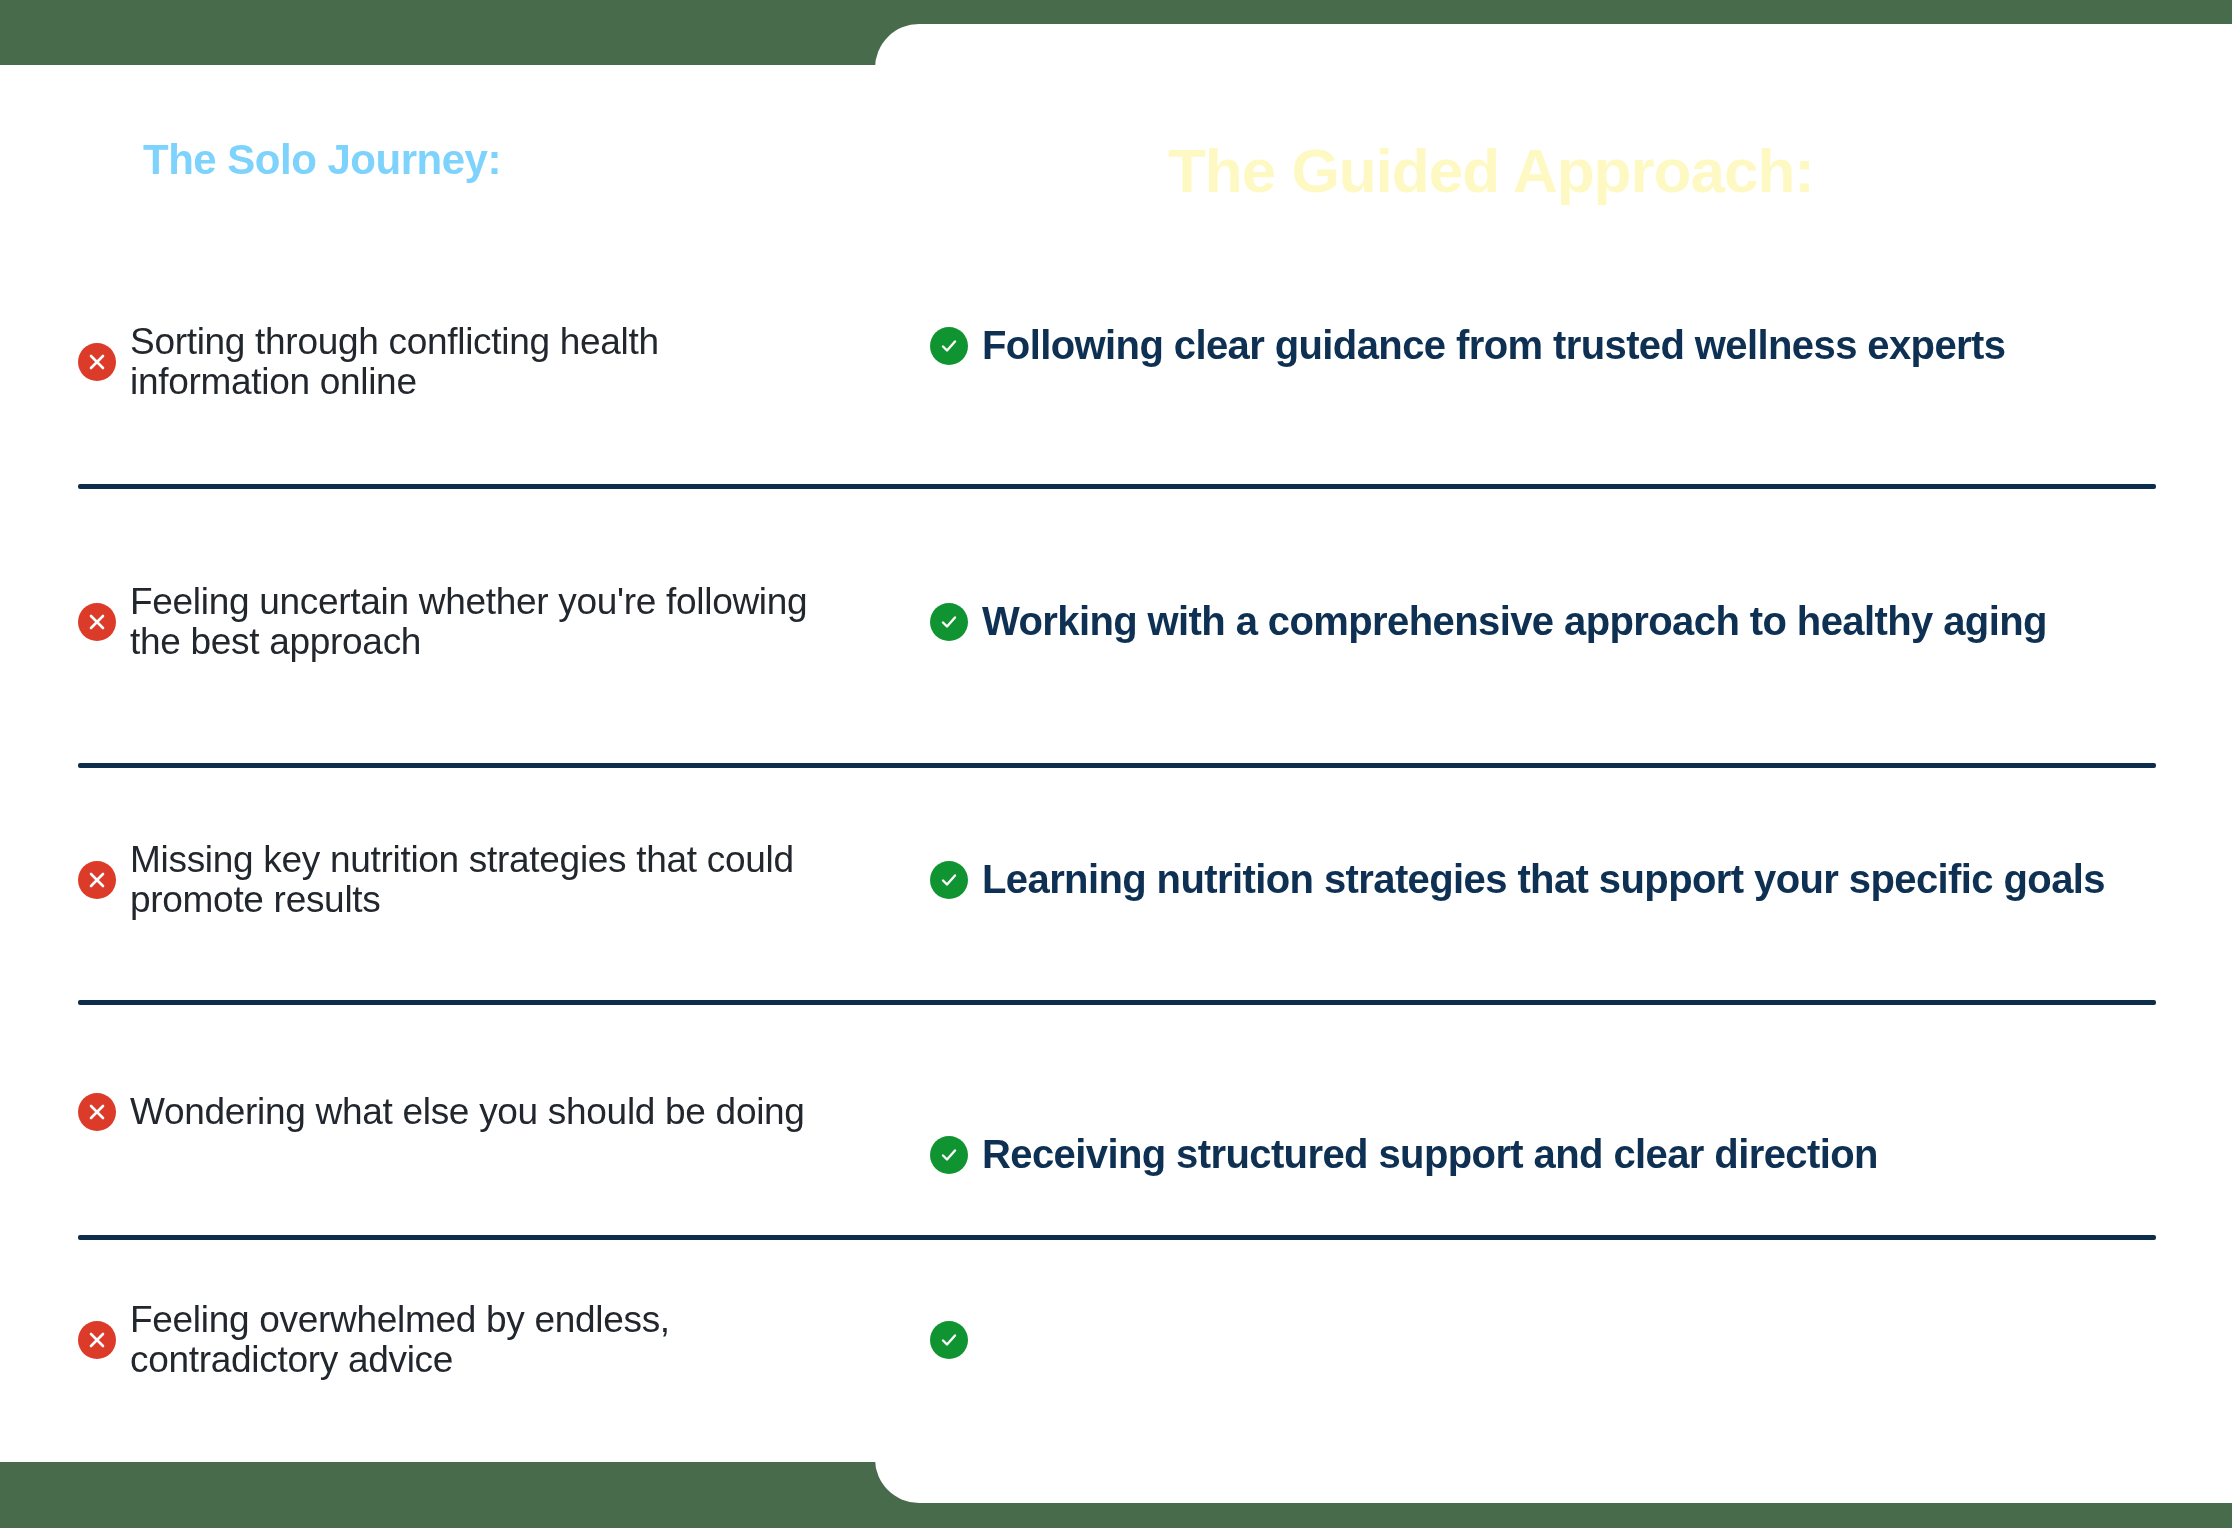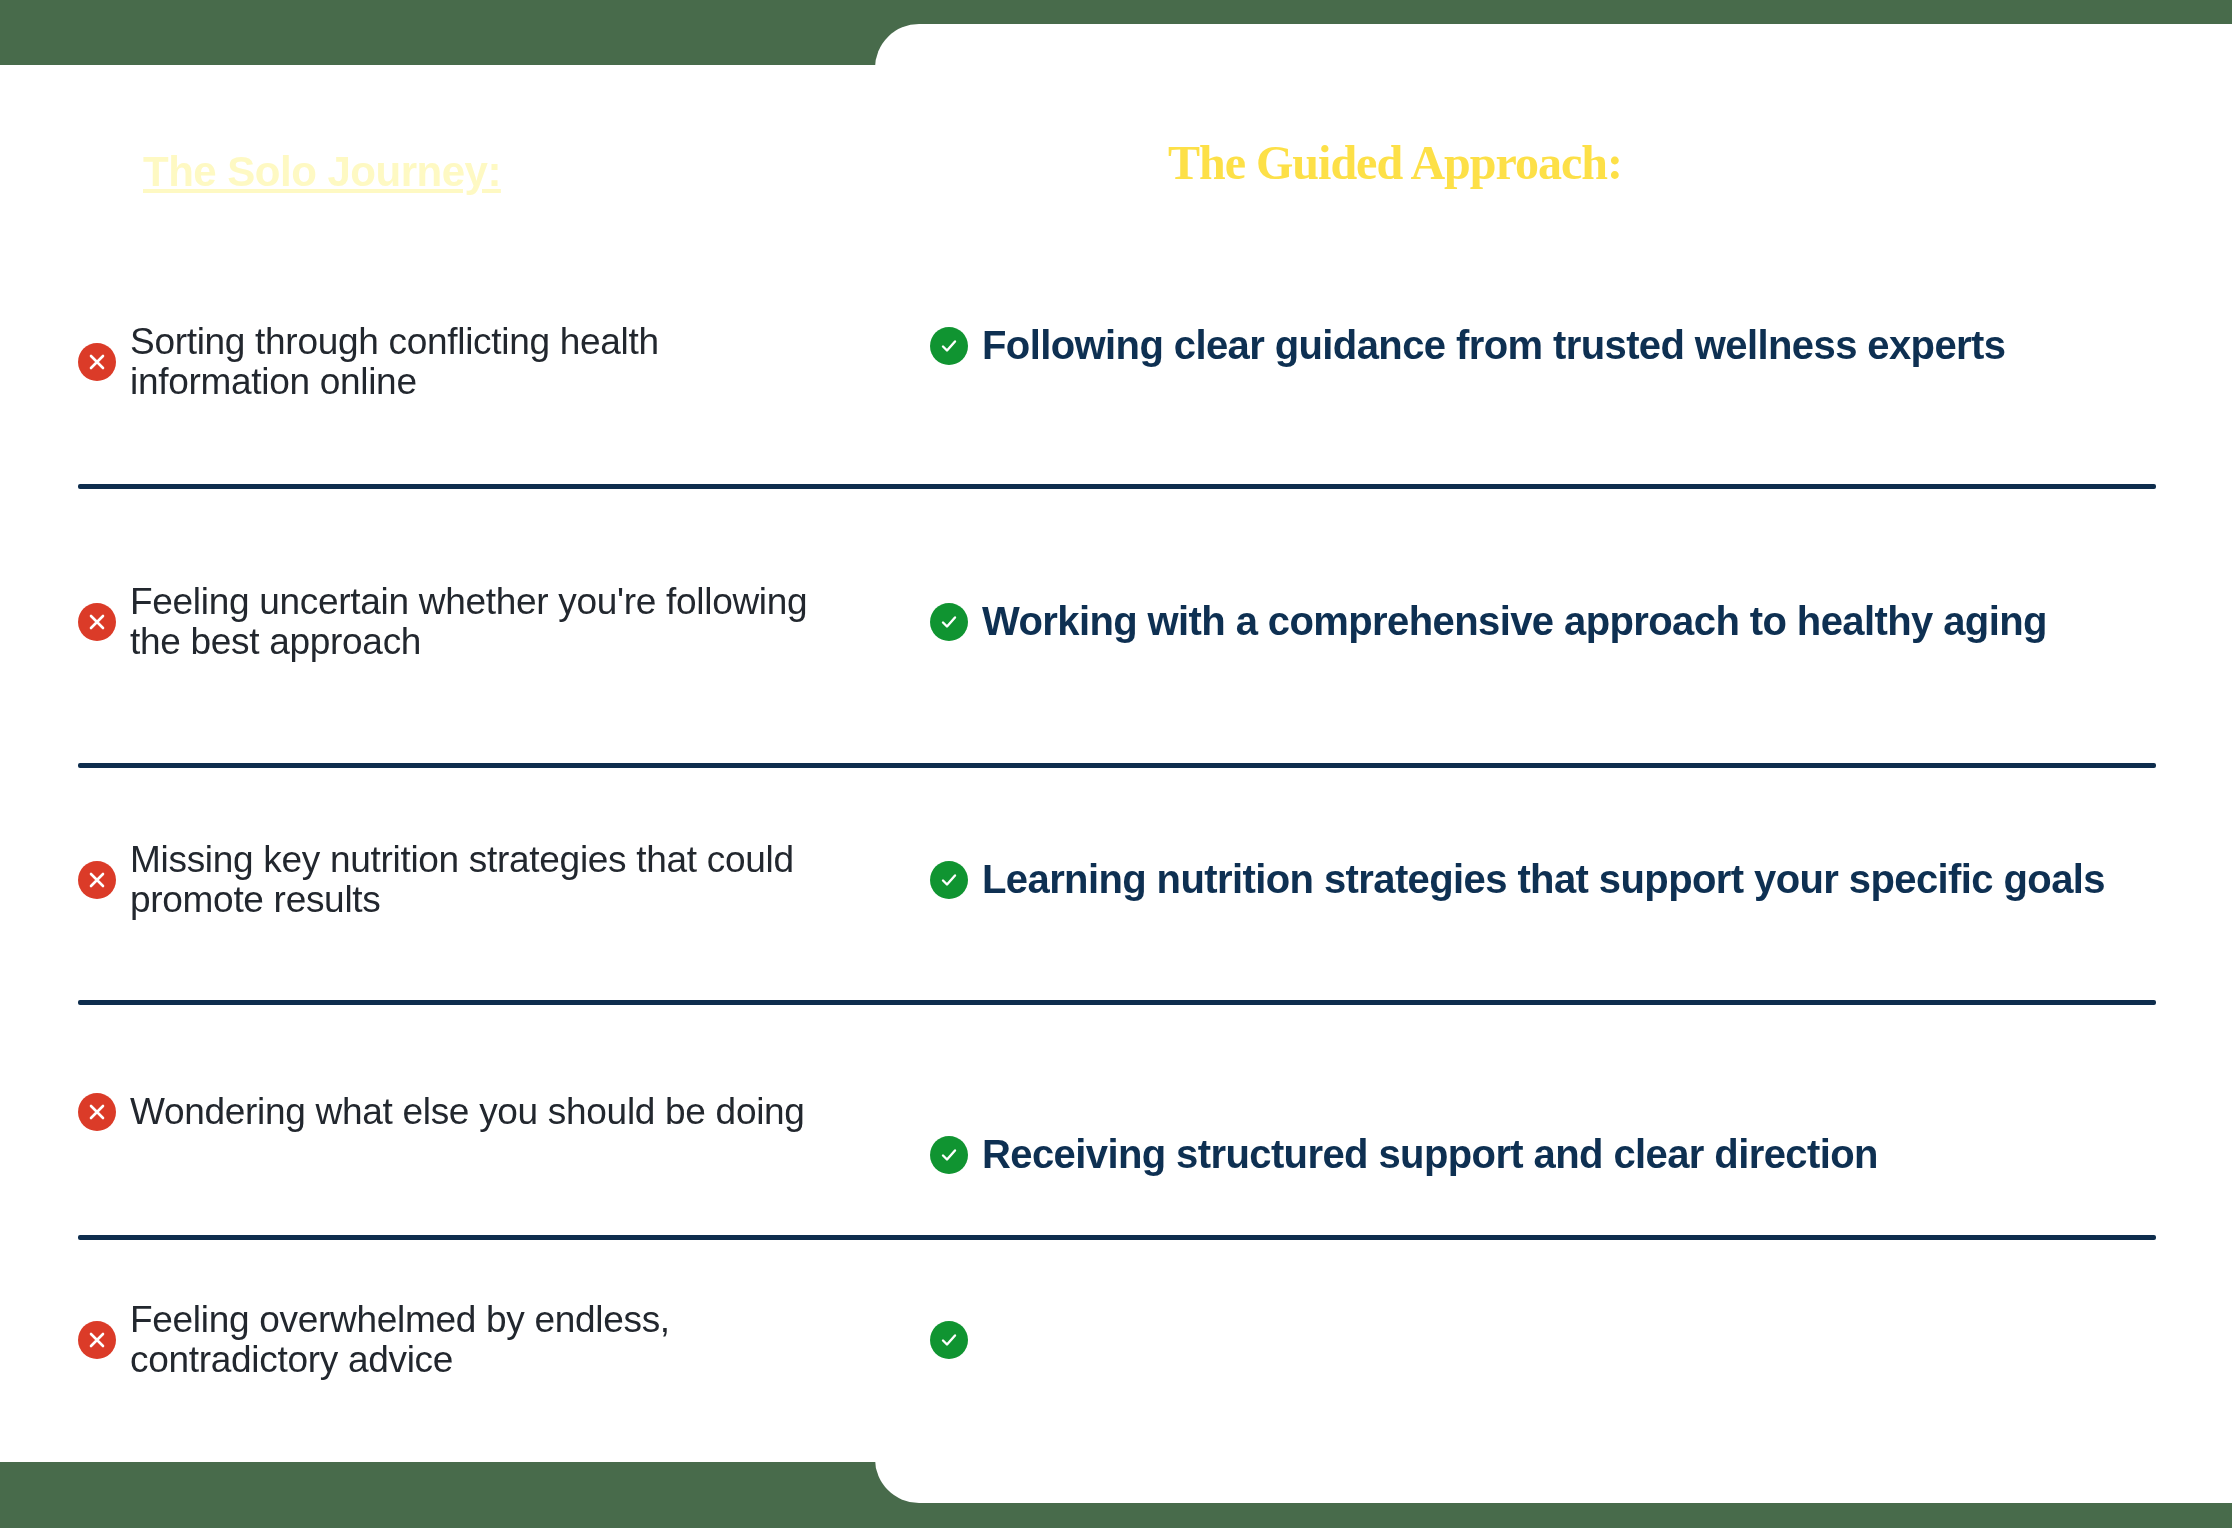--- a/index.html
+++ b/index.html
@@ -43,32 +43,30 @@
 
   
   .heading {
     position: absolute;
     font-weight: 700;
     letter-spacing: -0.5px;
     white-space: nowrap;
   }
   #heading-left {
     left: 143px;
-    top: 148px;
+    top: 136px;
     font-size: 42px;
-    color: #fef9c3;
-    text-decoration: underline;
+    color: #7dd3fc;
   }
   #heading-right {
     left: 1168px;
     top: 135px;
-    font-size: 48px;
-    color: #fde047;
+    font-size: 62px;
+    color: #fef9c3;
     letter-spacing: -1px;
-    font-family: Liberation Serif, serif;
   }
 
   
   .row {
     position: absolute;
     left: 0;
     right: 0;
   }
   .divider {
     position: absolute;

